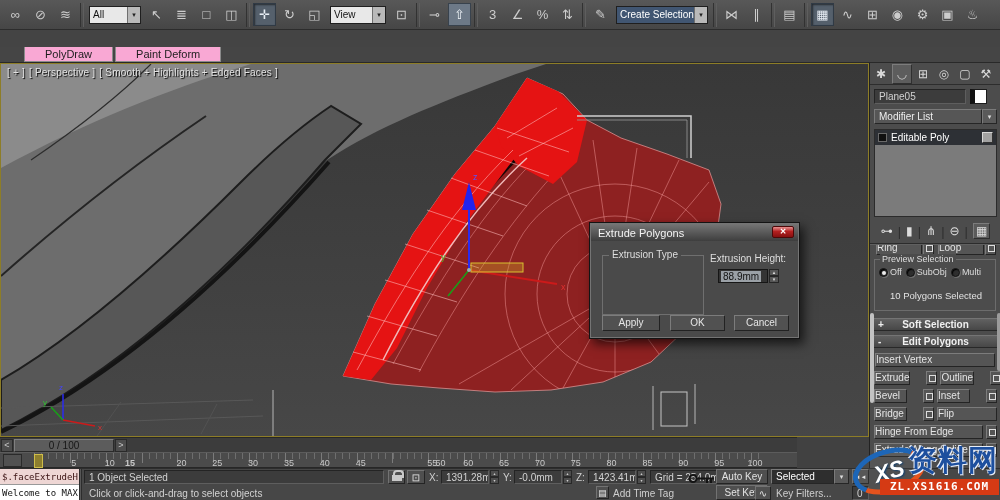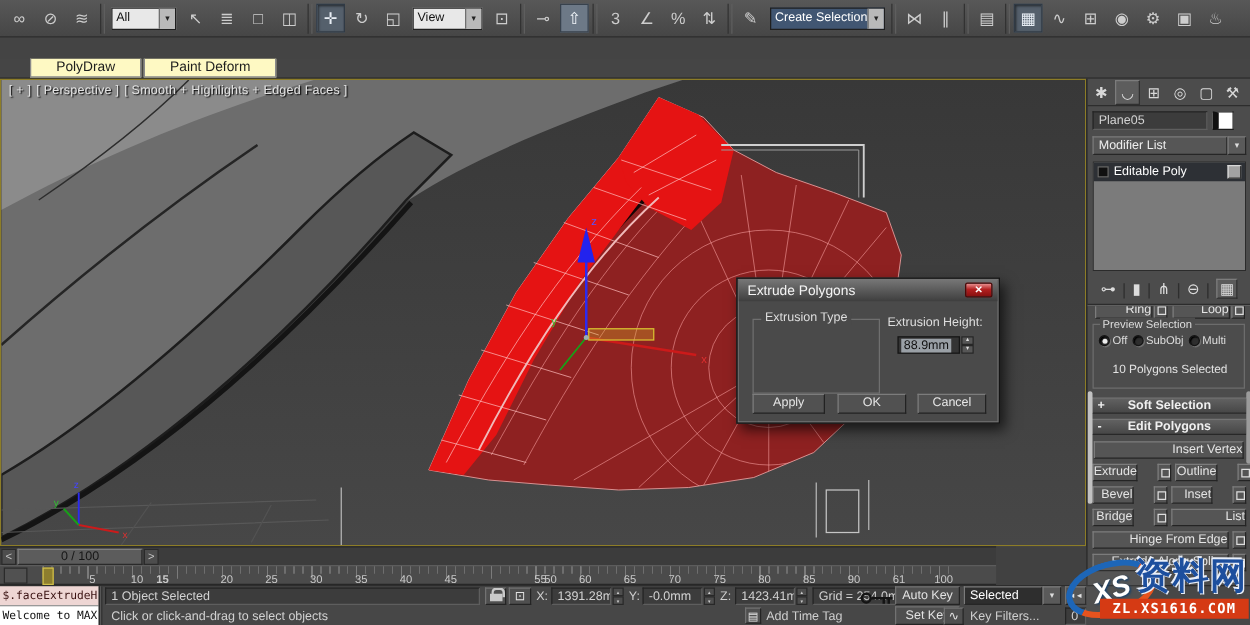--- a/index.html
+++ b/index.html
@@ -23,21 +23,21 @@
     align-items:center;justify-content:center;font-size:7px;color:#222}
 
   
   #ribbon{position:absolute;left:0;top:30px;width:1000px;height:17px;background:#373737;display:flex;align-items:flex-end;padding-left:6px}
   .rtab{height:16px;line-height:15px;padding:0 18px;font-size:11px;font-weight:bold;color:#dcdcdc;background:#464646;
     border:1px solid #292929;border-bottom:none;margin-left:2px;flex:none}
   .rtab.active{background:#cfcfcf;color:#161616}
   .rpill{width:24px;height:11px;background:#e9e9e9;border-radius:3px;margin:0 0 3px 10px;font-size:7px;color:#222;
     text-align:center;line-height:10px;flex:none}
   #subrow{position:absolute;left:0;top:47px;width:1000px;height:16px;background:#454545;border-bottom:1px solid #292929;display:flex;padding-left:24px}
-  .rsubtab{height:15px;line-height:14px;padding:0 20px;font-size:11px;color:#1d1d1d;background:#fef9c3;border:1px solid #8a8a8a;border-top:none;margin-right:2px;flex:none}
+  .rsubtab{height:15px;line-height:14px;padding:0 20px;font-size:11px;color:#1d1d1d;background:#f9a8d4;border:1px solid #8a8a8a;border-top:none;margin-right:2px;flex:none}
 
   
   #viewport{position:absolute;left:0;top:63px;width:869px;height:374px;background:linear-gradient(180deg,#383838,#474747);
     border:1px solid #8d7d27;overflow:hidden}
   #vp-label{position:absolute;left:6px;top:3px;font-size:10px;color:#e2e2e2;letter-spacing:.2px;z-index:5;text-shadow:1px 1px 1px #000}
   #vp-label span{margin-right:4px}
   .vp-svg{position:absolute;left:0;top:0;width:867px;height:372px}
 
   
   #dialog{position:absolute;left:589px;top:222px;width:211px;height:117px;background:#4a4a4a;border:1px solid #141414;
@@ -78,21 +78,21 @@
   #stack-row{height:15px;background:#2d3035;color:#fff;font-size:10px;display:flex;align-items:center;padding:0 3px}
   #stack-row .sq{width:9px;height:9px;background:#101010;border:1px solid #6a6a6a;margin-right:4px;flex:none}
   #stack-row .lit{width:11px;height:11px;background:#a2a2a2;border:1px solid;border-color:#d8d8d8 #333 #333 #d8d8d8;margin-left:auto;flex:none}
   #stack-tools{position:absolute;left:0;top:158px;width:131px;height:20px;display:flex;align-items:center;justify-content:center;gap:5px}
   .sticon{color:#ddd;font-size:12px}
   .sticon.boxed{border:1px solid;border-color:#7c7c7c #2e2e2e #2e2e2e #7c7c7c;background:#5b5b5b;padding:0 2px}
   .stsep{color:#2e2e2e;font-size:13px}
   #cp-divider{position:absolute;left:0;top:180px;width:131px;height:2px;background:#2c2c2c;border-bottom:1px solid #606060}
   #rollouts{position:absolute;left:0;top:182px;width:131px;height:223px;overflow:hidden}
   .pbtn{height:14px;background:#555;border:1px solid;border-color:#7c7c7c #242424 #242424 #7c7c7c;
-    color:#e4e4e4;font-size:10px;text-align:right;line-height:12px}
+    color:#e4e4e4;font-size:10px;text-align:left;line-height:12px}
   .setbox{width:11px;height:14px;background:#555;border:1px solid;border-color:#7c7c7c #242424 #242424 #7c7c7c;position:relative;flex:none}
   .setbox::after{content:"";position:absolute;left:2px;top:3px;width:5px;height:5px;border:1px solid #ddd}
   .rollhdr{position:absolute;left:3px;width:125px;height:13px;background:linear-gradient(#616161,#474747);
     border:1px solid;border-color:#747474 #282828 #282828 #747474;color:#f0f0f0;font-size:10px;font-weight:bold;
     display:flex;align-items:center;justify-content:center}
   .rollhdr .pm{position:absolute;left:4px;top:0;font-weight:bold}
   .grpbox2{position:absolute;left:4px;top:14px;width:122px;height:52px;border:1px solid #6c6c6c}
   .grptitle2{position:absolute;top:-6px;left:5px;background:#4c4c4c;padding:0 2px;font-size:9px;color:#dedede}
   .radio{width:9px;height:9px;border-radius:50%;background:#2e2e2e;border:1px solid #141414;
     box-shadow:inset 1px 1px 1px #000,1px 1px 0 #6d6d6d;display:inline-block;position:relative;flex:none}
@@ -381,21 +381,21 @@
               <div class="pbtn">Inset</div>
               <div class="setbox"></div>
             </div>
           </div>
           <div class="eprow">
             <div class="epcell">
               <div class="pbtn">Bridge</div>
               <div class="setbox"></div>
             </div>
             <div class="epcell">
-              <div class="pbtn">List</div>
+              <div class="pbtn">Flip</div>
             </div>
           </div>
           <div class="eprow">
             <div class="pbtn grow">Hinge From Edge</div>
             <div class="setbox"></div>
           </div>
           <div class="eprow">
             <div class="pbtn grow">Extrude Along Spline</div>
             <div class="setbox"></div>
           </div>
@@ -426,21 +426,21 @@
         <span class="tick-label" style="left: 350.65px;">45</span>
         <span class="tick-label" style="left: 386.5px; margin-left: 44px;">50</span>
         <span class="tick-label" style="left: 422.35px;">55</span>
         <span class="tick-label" style="left: 458.2px;">60</span>
         <span class="tick-label" style="left: 494.05px;">65</span>
         <span class="tick-label" style="left: 529.9px;">70</span>
         <span class="tick-label" style="left: 565.75px;">75</span>
         <span class="tick-label" style="left: 601.6px;">80</span>
         <span class="tick-label" style="left: 637.45px;">85</span>
         <span class="tick-label" style="left: 673.3px;">90</span>
-        <span class="tick-label" style="left: 709.15px;">61</span>
+        <span class="tick-label" style="left: 709.15px;">95</span>
         <span class="tick-label" style="left: 745px;">100</span>
       </div>
     <div id="marker"></div>
     <div id="minicurve-btn"></div>
   </div>
   <div id="gap-bottom"></div>
 
   <div id="statusbar">
     <div class="lst" id="lst1">$.faceExtrudeH</div>
     <div class="lst" id="lst2">Welcome to MAX!</div>

